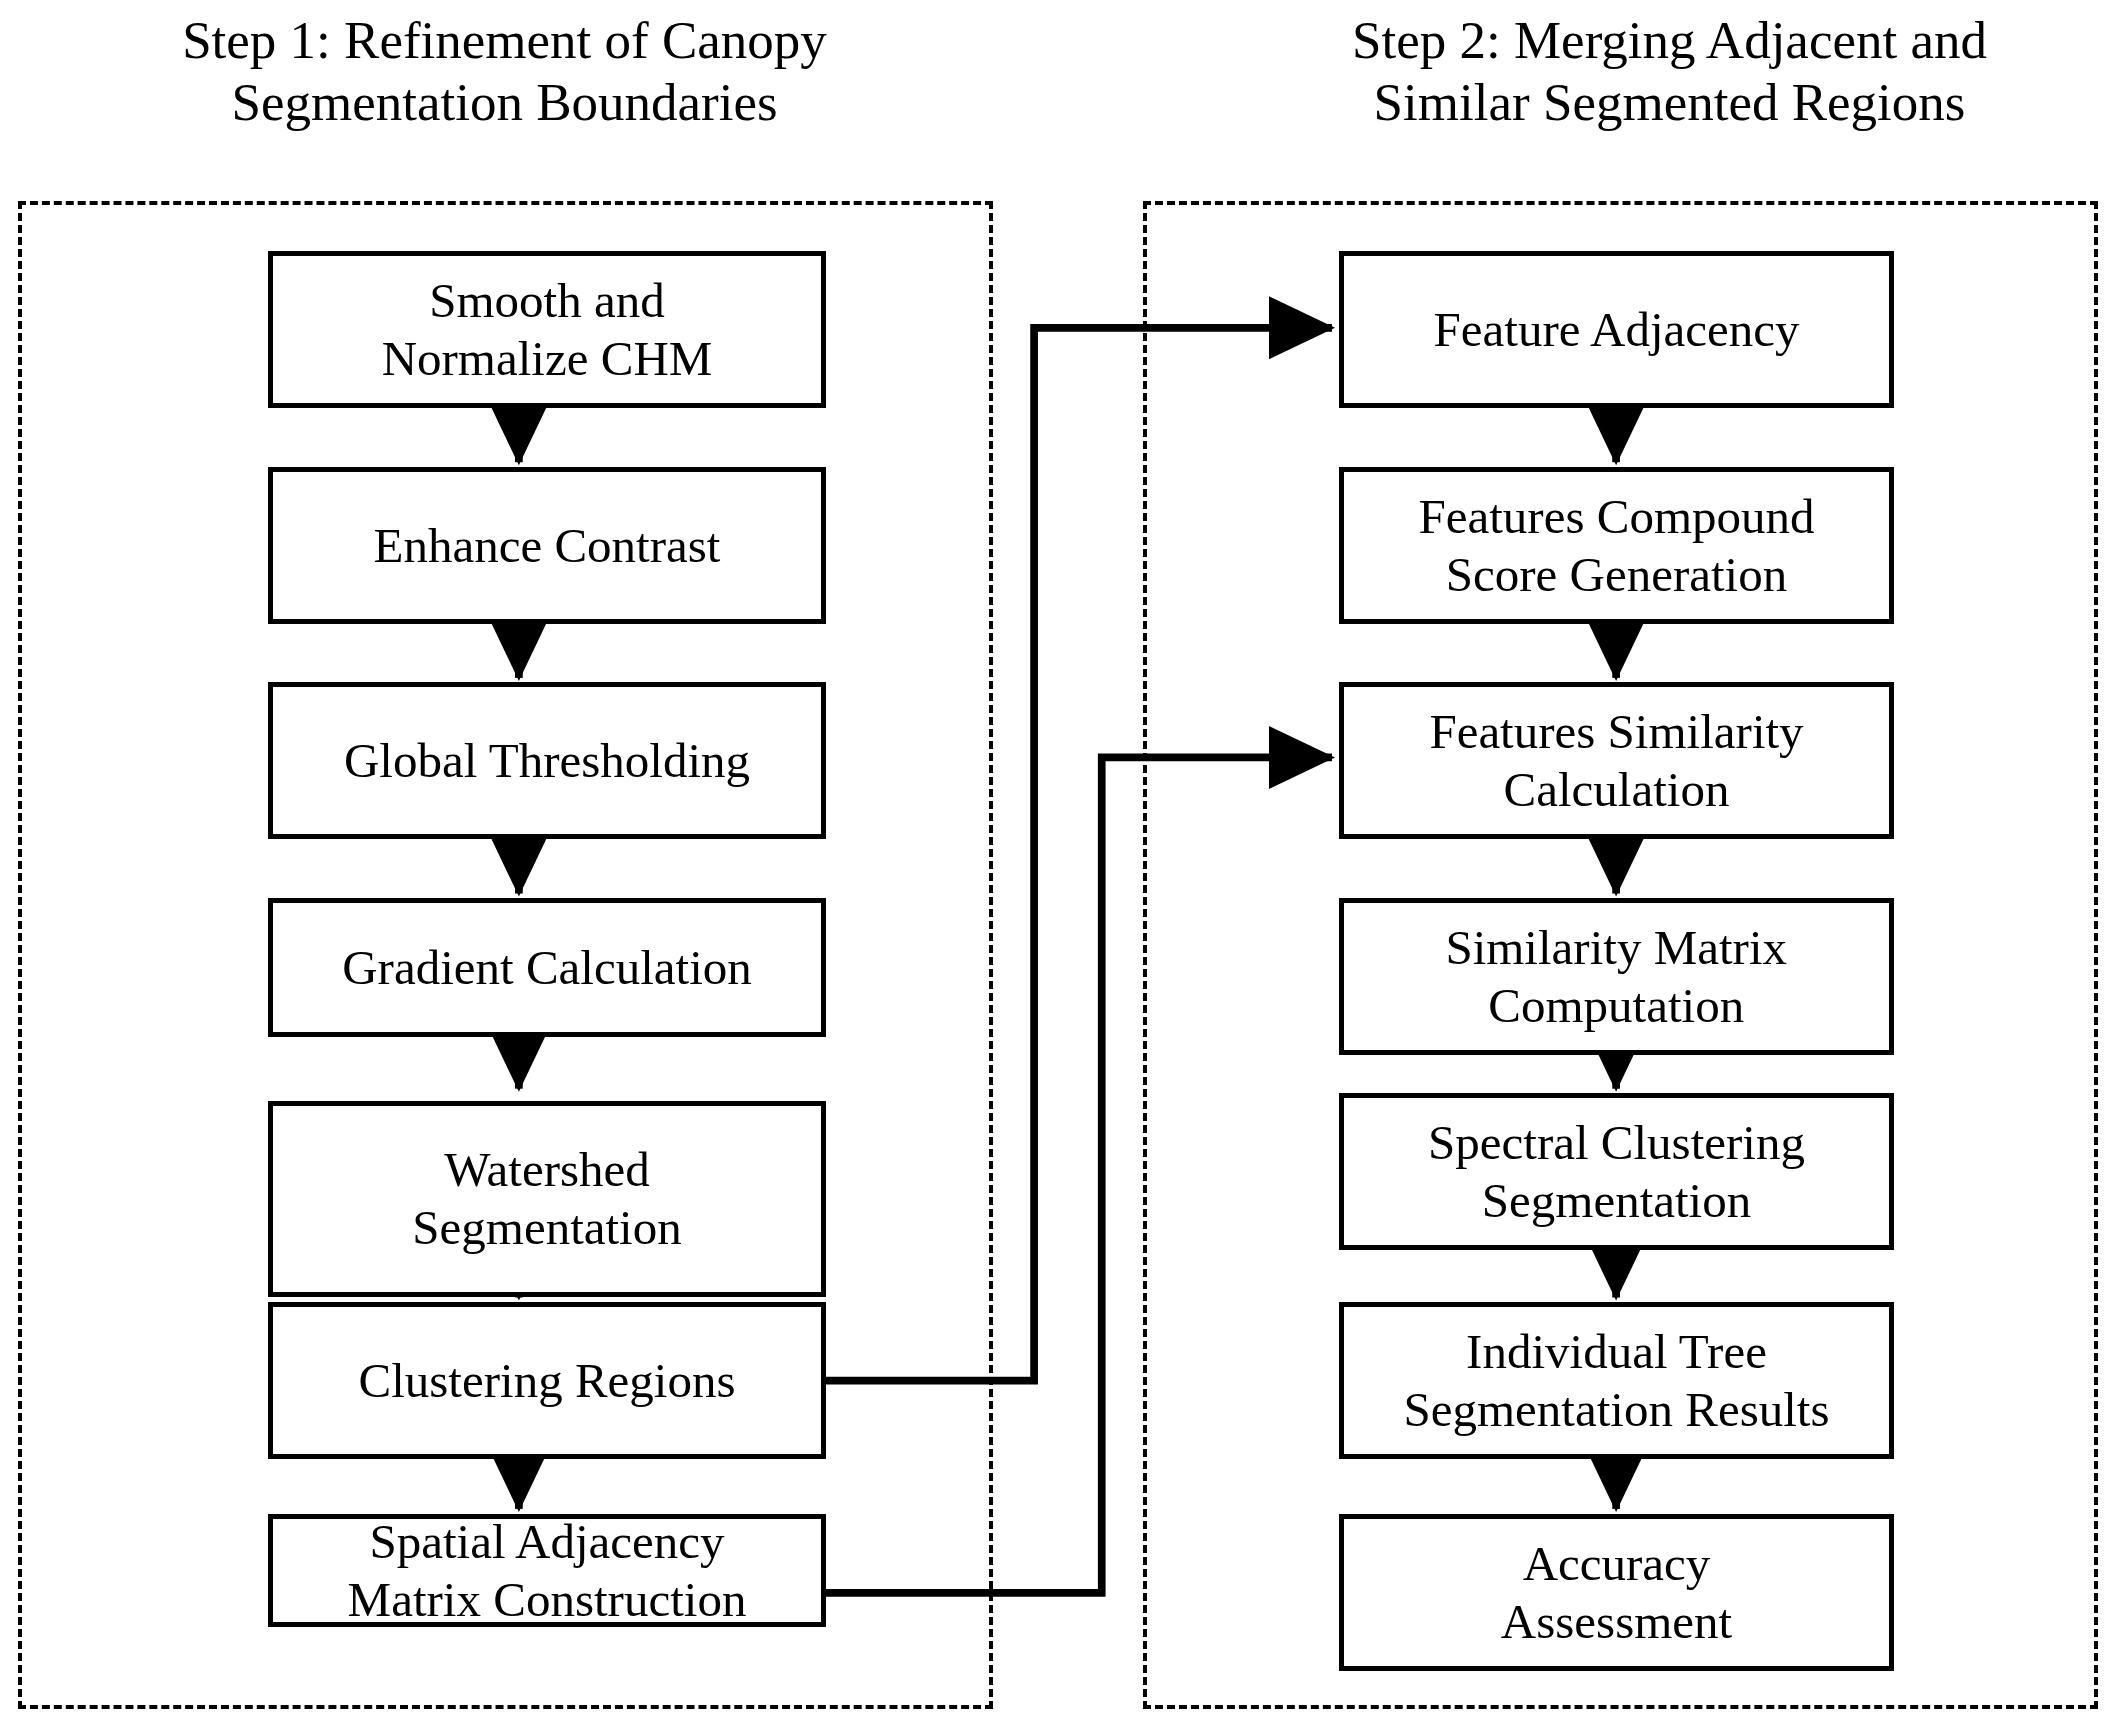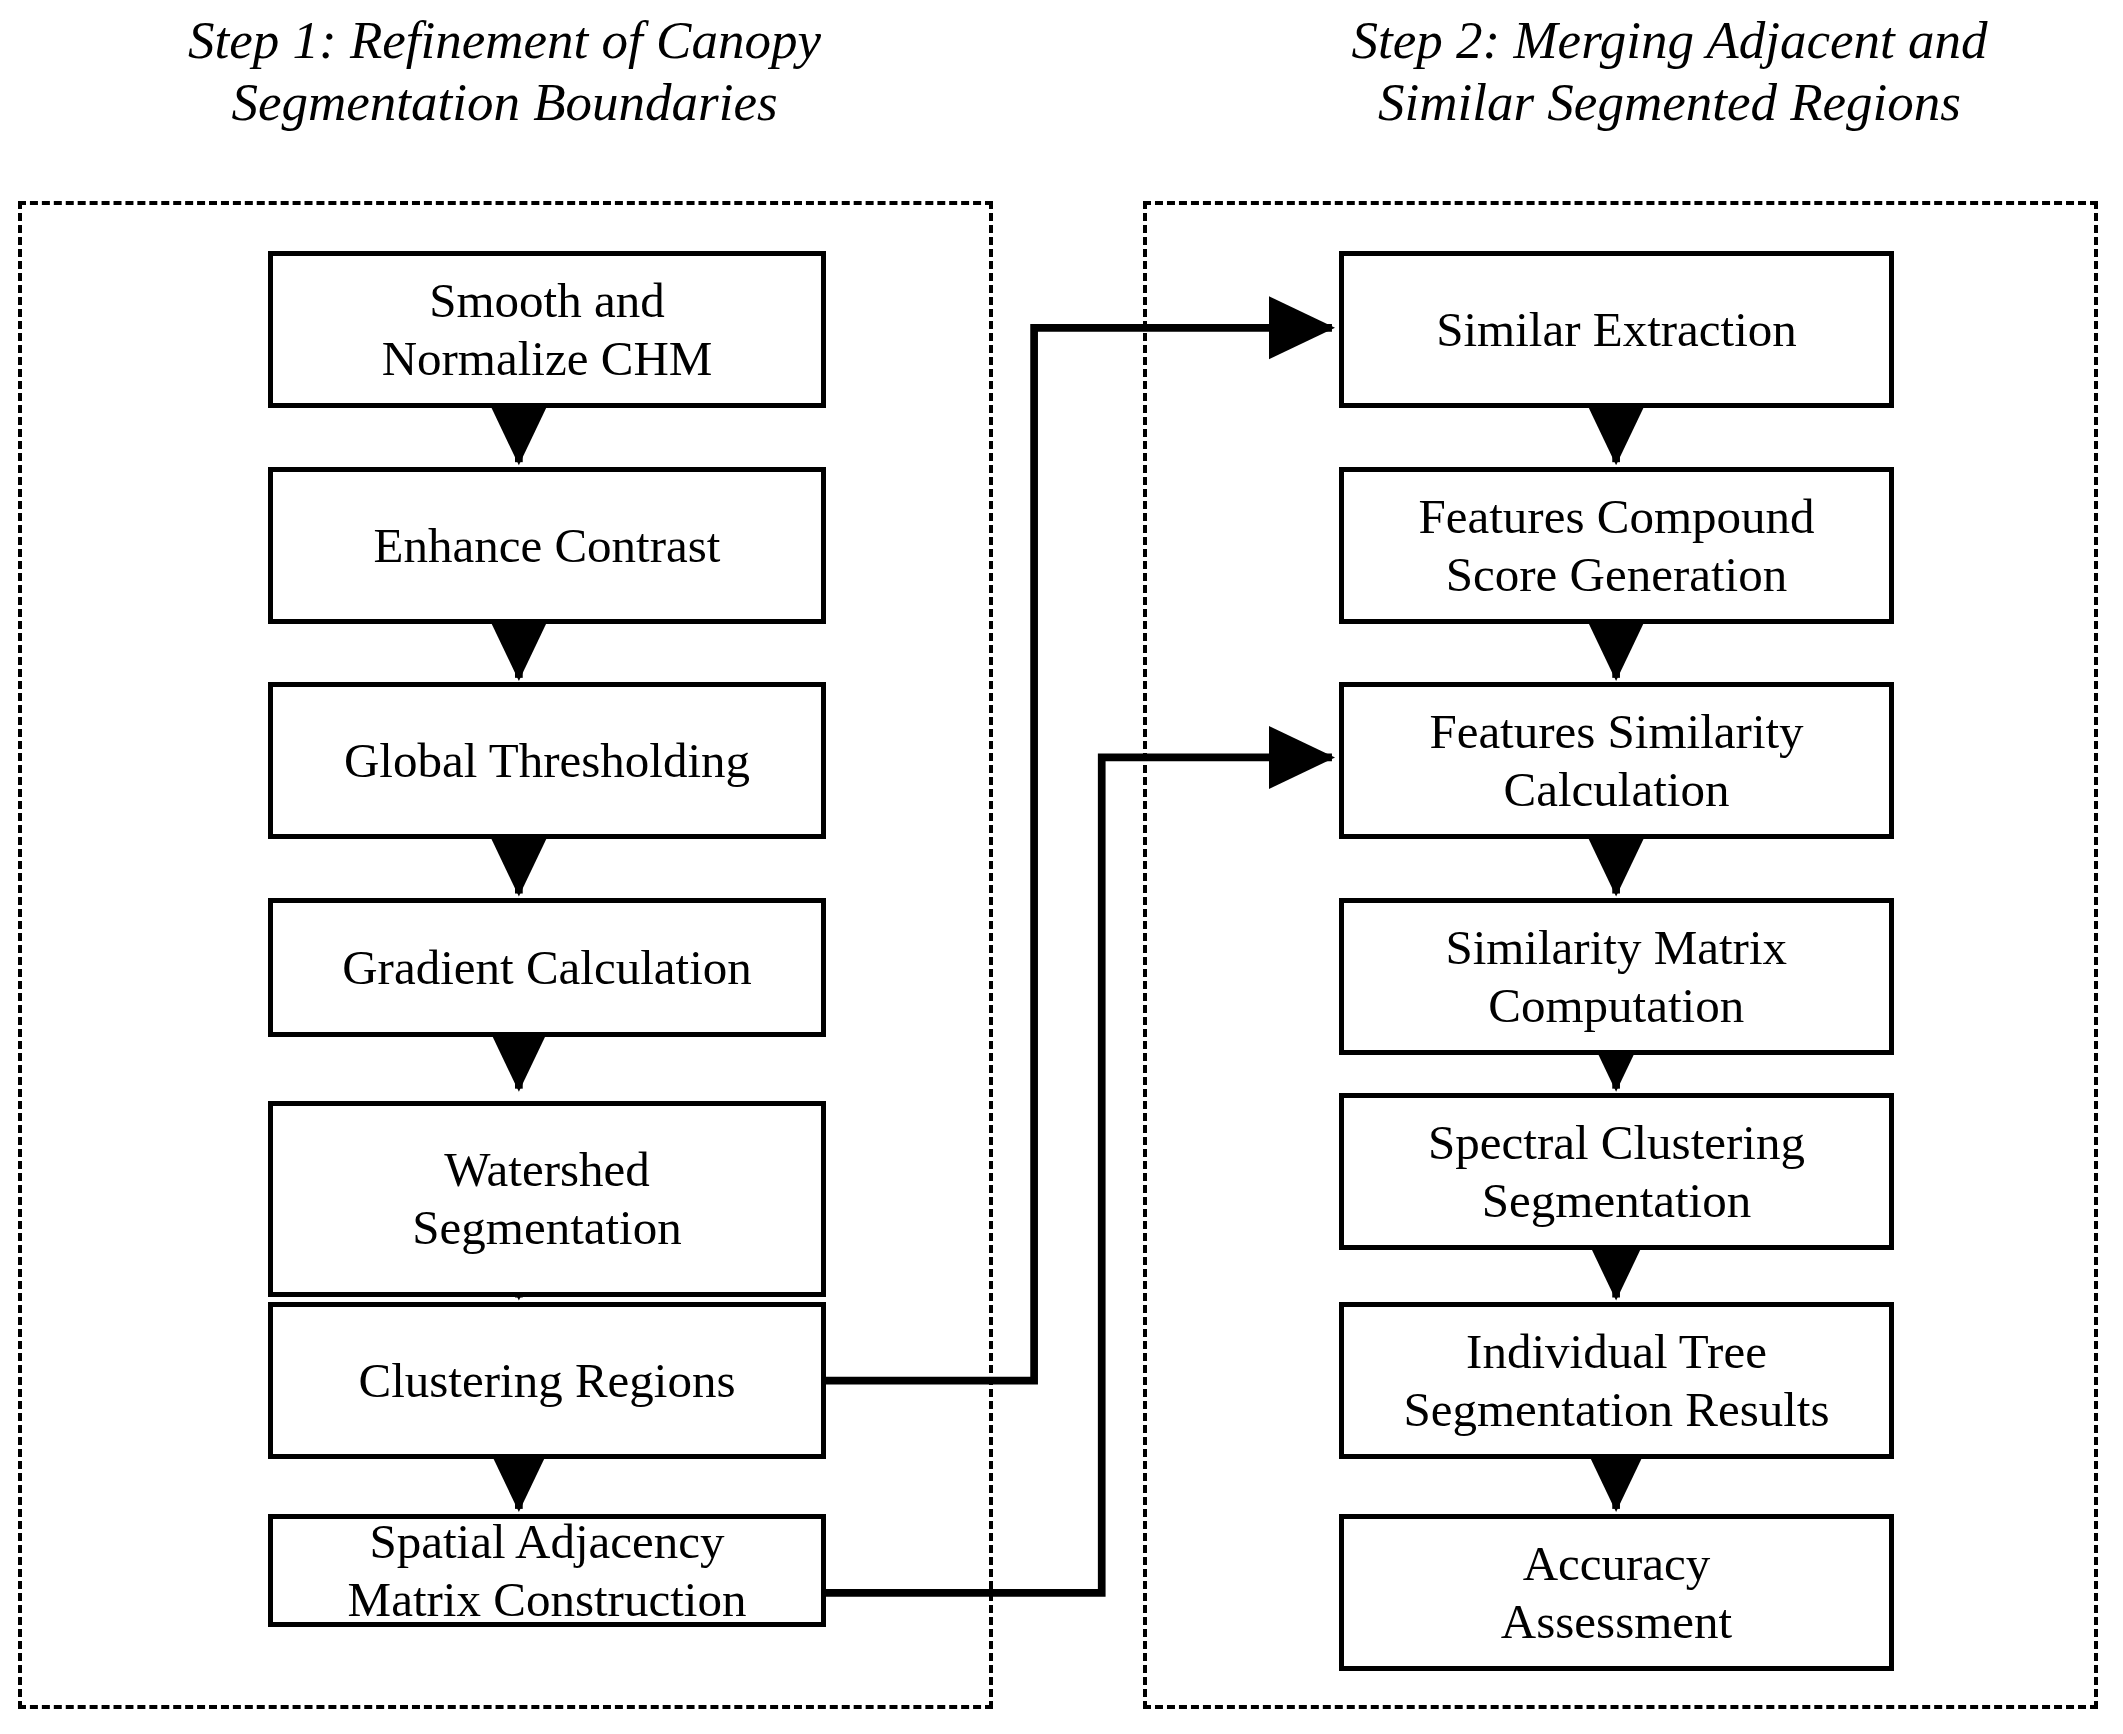--- a/index.html
+++ b/index.html
@@ -16,21 +16,20 @@
     font-family: "Liberation Serif", "DejaVu Serif", serif;
   }
   .step-title {
     position: absolute;
     text-align: center;
     font-size: 53px;
     line-height: 1.18;
     color: #000000;
     font-family: "Liberation Serif", "DejaVu Serif", serif;
     white-space: pre-line;
-    font-style: italic;
   }
   #title-step1 { left: 51px;   top: 8.6px;  width: 907px; }
   #title-step2 { left: 1216px; top: 8.6px;  width: 907px; }
 
   .group-frame {
     position: absolute;
     border: 4.3px dashed #000000;
     box-sizing: border-box;
     background: transparent;
   }
@@ -114,21 +113,21 @@
 Normalize CHM</div>
   <div class="node left" style="top:467px;  height:157px;">Enhance Contrast</div>
   <div class="node left" style="top:682px;  height:157px;">Global Thresholding</div>
   <div class="node left" style="top:898px; height:139px;">Gradient Calculation</div>
   <div class="node left" style="top:1101px; height:196px;">Watershed
 Segmentation</div>
   <div class="node left" style="top:1302px; height:157px;">Clustering Regions</div>
   <div class="node left" style="top:1514px; height:113px;">Spatial Adjacency
 Matrix Construction</div>
 
-  <div class="node right" style="top:251px;  height:157px;">Similar Extraction</div>
+  <div class="node right" style="top:251px;  height:157px;">Feature Adjacency</div>
   <div class="node right" style="top:467px;  height:157px;">Features Compound
 Score Generation</div>
   <div class="node right" style="top:682px;  height:157px;">Features Similarity
 Calculation</div>
   <div class="node right" style="top:898px; height:157px;padding-left:8px;">Similarity Matrix
 Computation</div>
   <div class="node right" style="top:1093px; height:157px;">Spectral Clustering
 Segmentation</div>
   <div class="node right" style="top:1302px; height:157px;">Individual Tree
 Segmentation Results</div>

